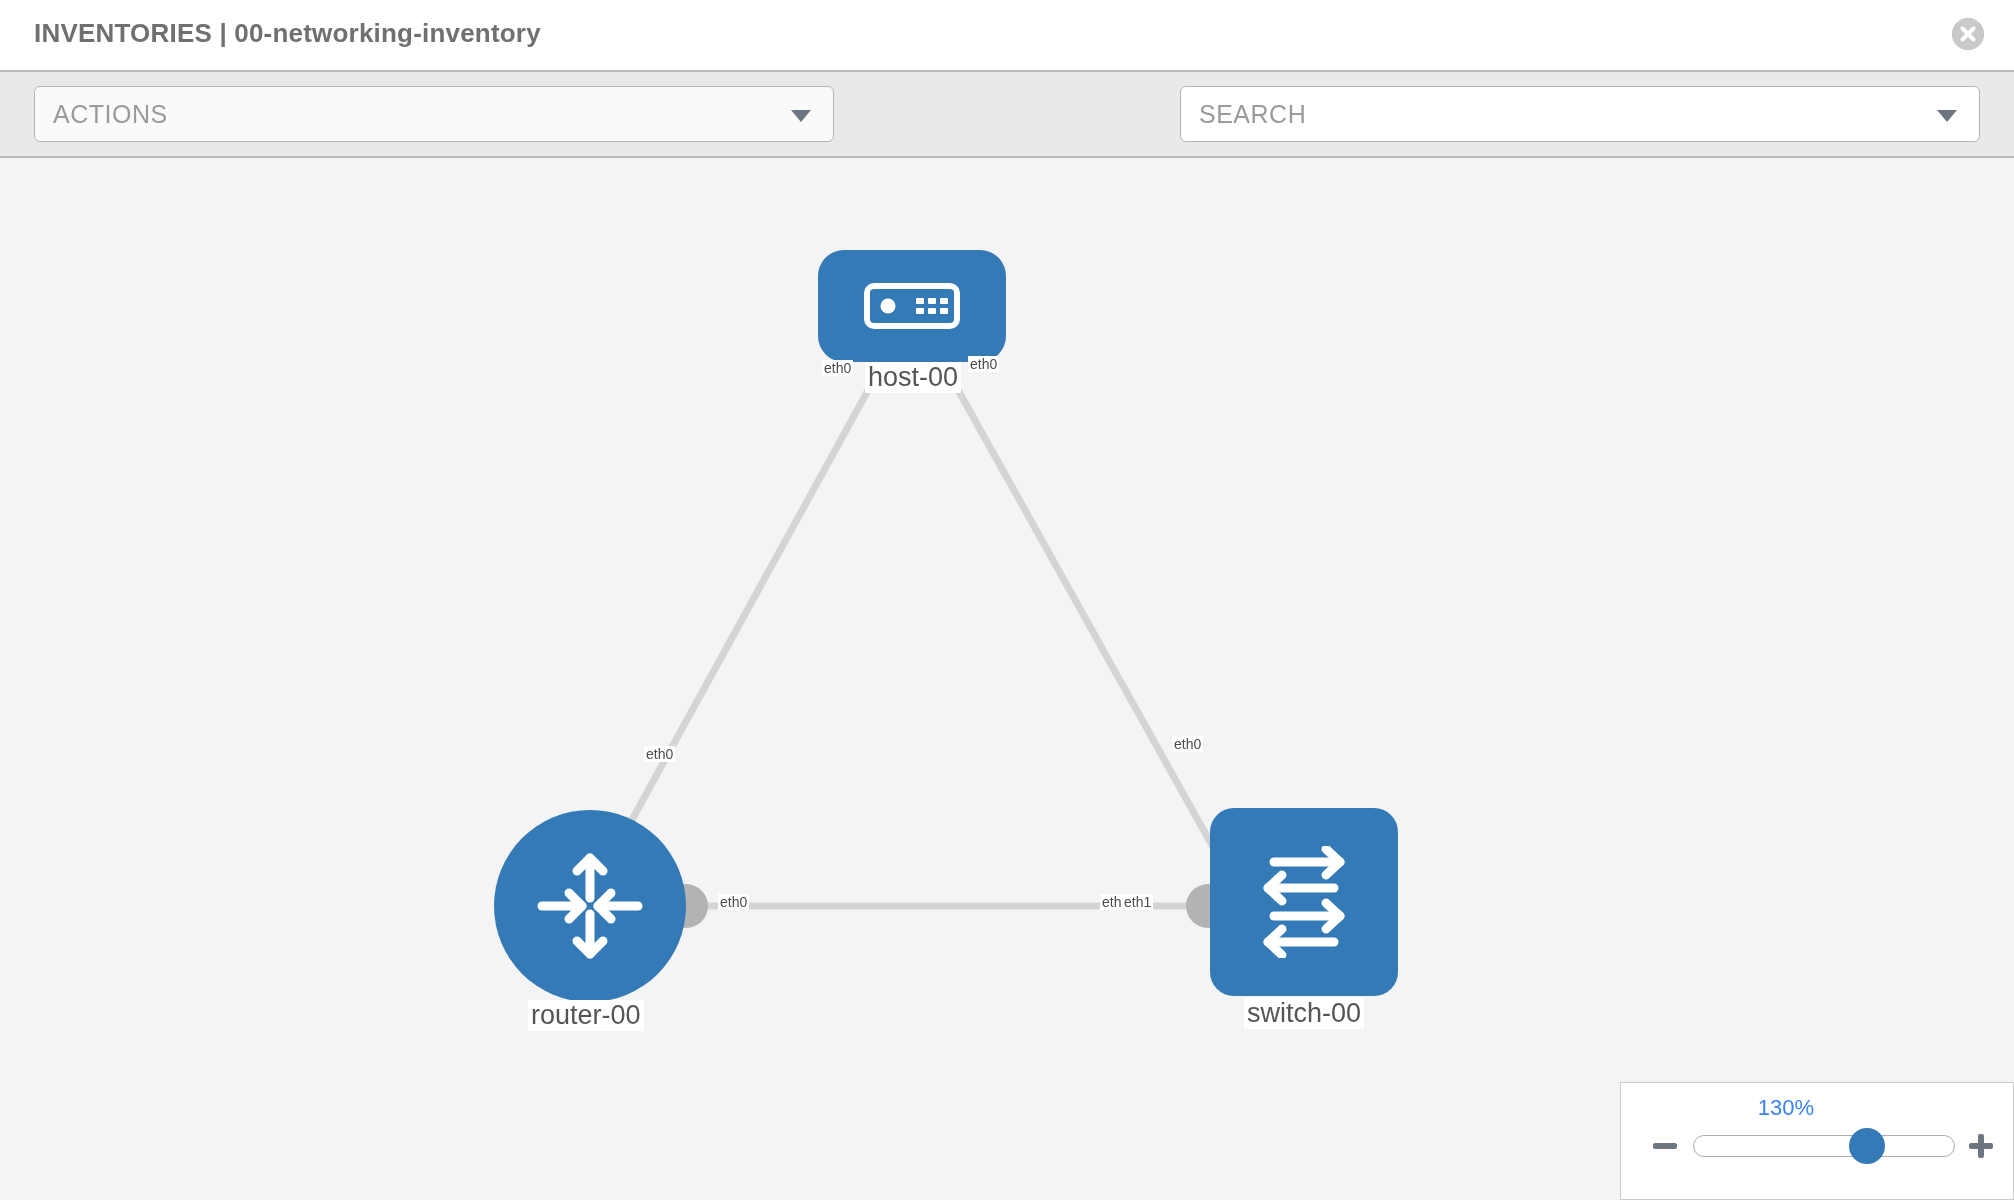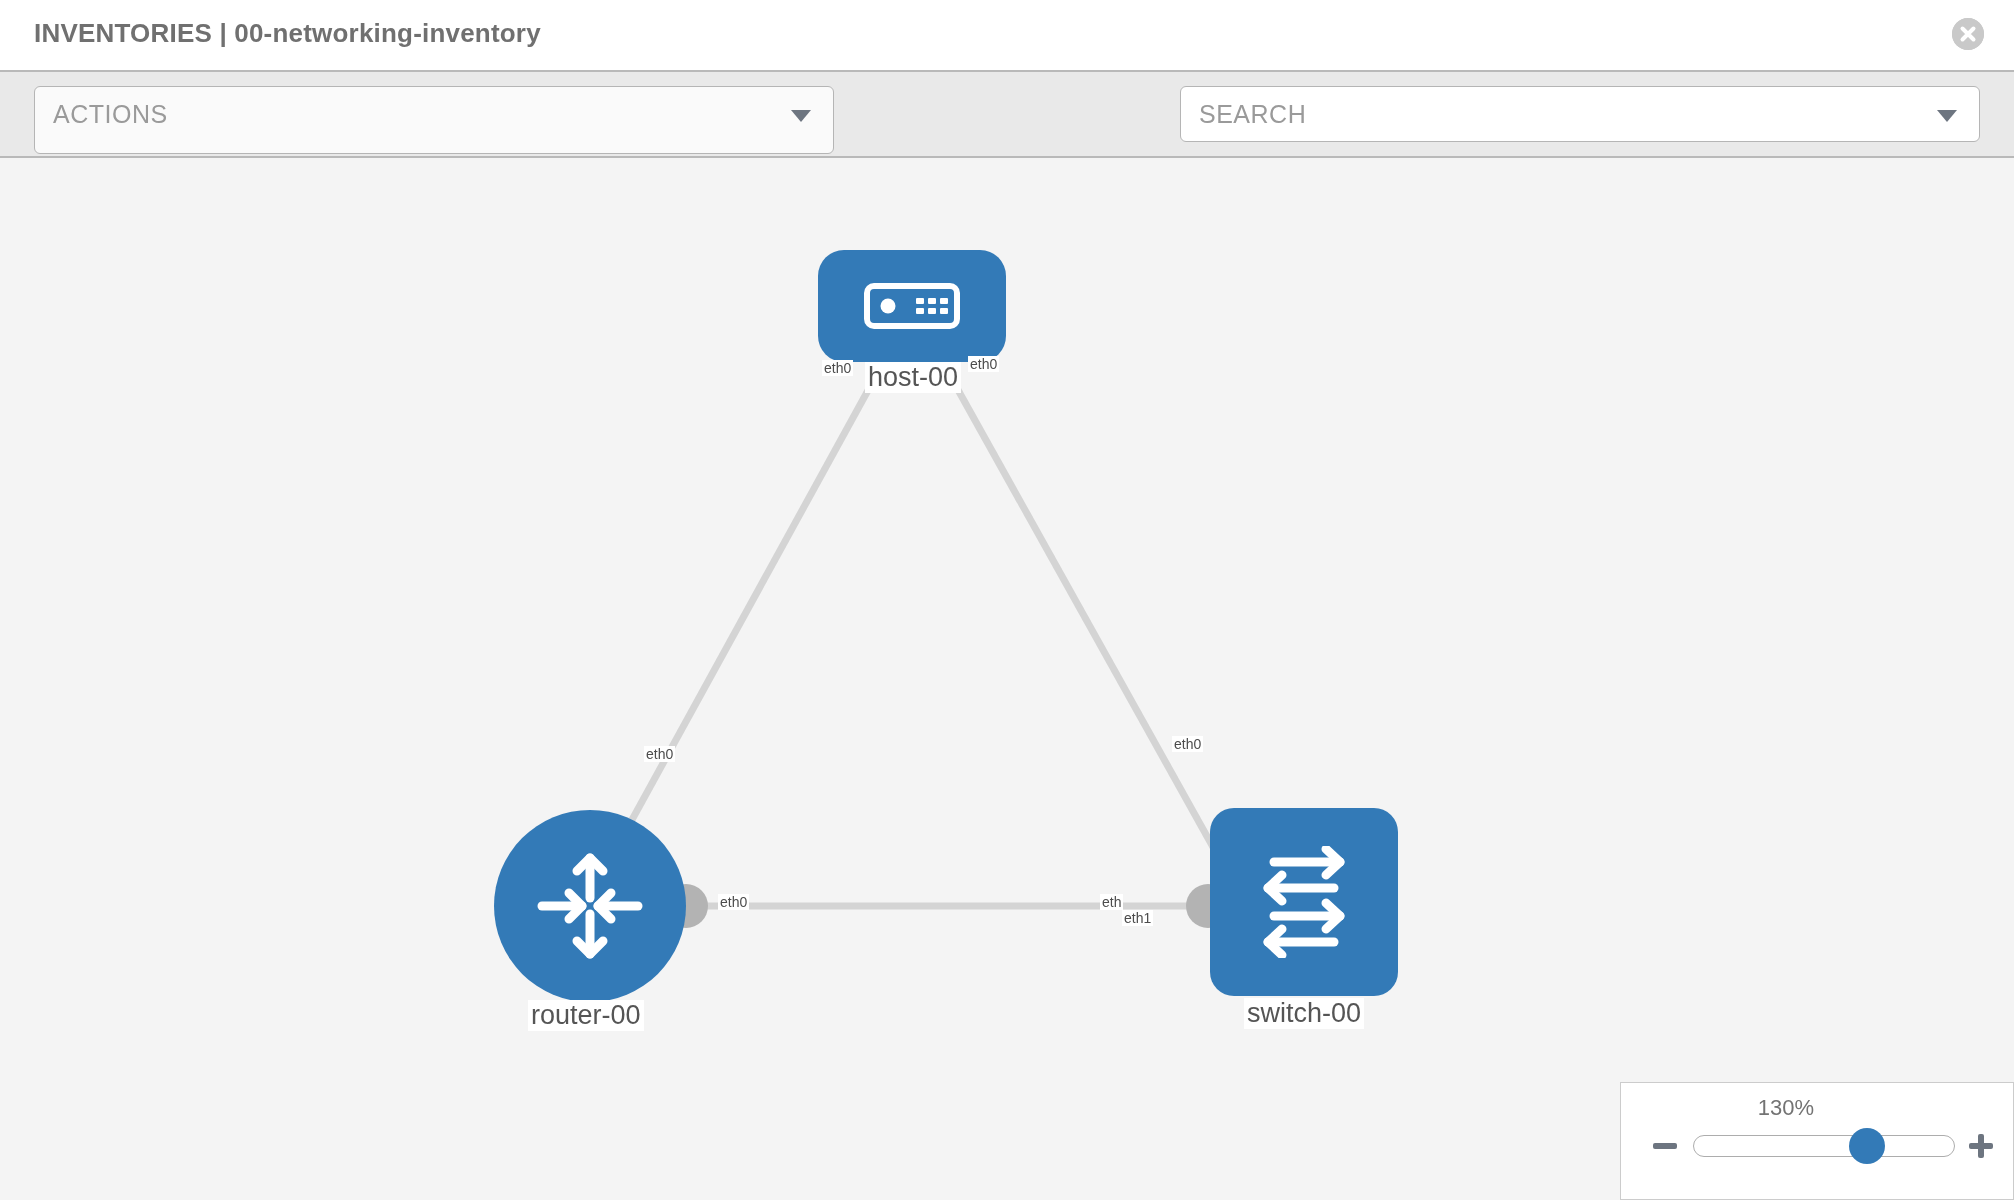--- a/index.html
+++ b/index.html
@@ -56,21 +56,21 @@
     background: #e9e9e9;
     border-top: 2px solid #b9b9b9;
     border-bottom: 2px solid #b9b9b9;
     box-sizing: border-box;
   }
   .actions-select {
     position: absolute;
     left: 34px;
     top: 14px;
     width: 800px;
-    height: 68px;
+    height: 56px;
     background: #fafafa;
     border: 1px solid #b5b5b5;
     border-radius: 6px;
     box-sizing: border-box;
     cursor: pointer;
   }
   .actions-select .label {
     position: absolute;
     left: 18px;
     top: 13px;
@@ -177,21 +177,21 @@
     border: 1px solid #cccccc;
     box-sizing: border-box;
   }
   .zoom-value {
     position: absolute;
     top: 12px;
     left: 0;
     width: 330px;
     text-align: center;
     font-size: 22px;
-    color: #737373;
+    color: #3b82f6;
   }
   .zoom-minus, .zoom-plus {
     position: absolute;
     top: 48px;
     width: 30px;
     height: 30px;
     cursor: pointer;
   }
   .zoom-minus { left: 29px; }
   .zoom-plus  { left: 345px; }
@@ -343,21 +343,21 @@
     </div>
     <div class="node-label" style="left:34px; top:190px;">switch-00</div>
   </div>
 
   <div class="edge-label" style="left:822px;  top:202px;">eth0</div>
   <div class="edge-label" style="left:968px;  top:198px;">eth0</div>
   <div class="edge-label" style="left:644px;  top:588px;">eth0</div>
   <div class="edge-label" style="left:1172px; top:578px;">eth0</div>
   <div class="edge-label" style="left:718px;  top:736px;">eth0</div>
   <div class="edge-label" style="left:1100px; top:736px;">eth</div>
-  <div class="edge-label" style="left:1122px; top:752px;">eth1</div>
+  <div class="edge-label" style="left:1122px; top:736px;">eth1</div>
 
 </div>
 
 <div class="zoom-panel">
   <div class="zoom-value">130%</div>
 
   <div class="zoom-minus">
     <svg width="30" height="30" viewBox="0 0 30 30">
       <rect x="3" y="12" width="24" height="6" rx="2" fill="#6d7580"></rect>
     </svg>

